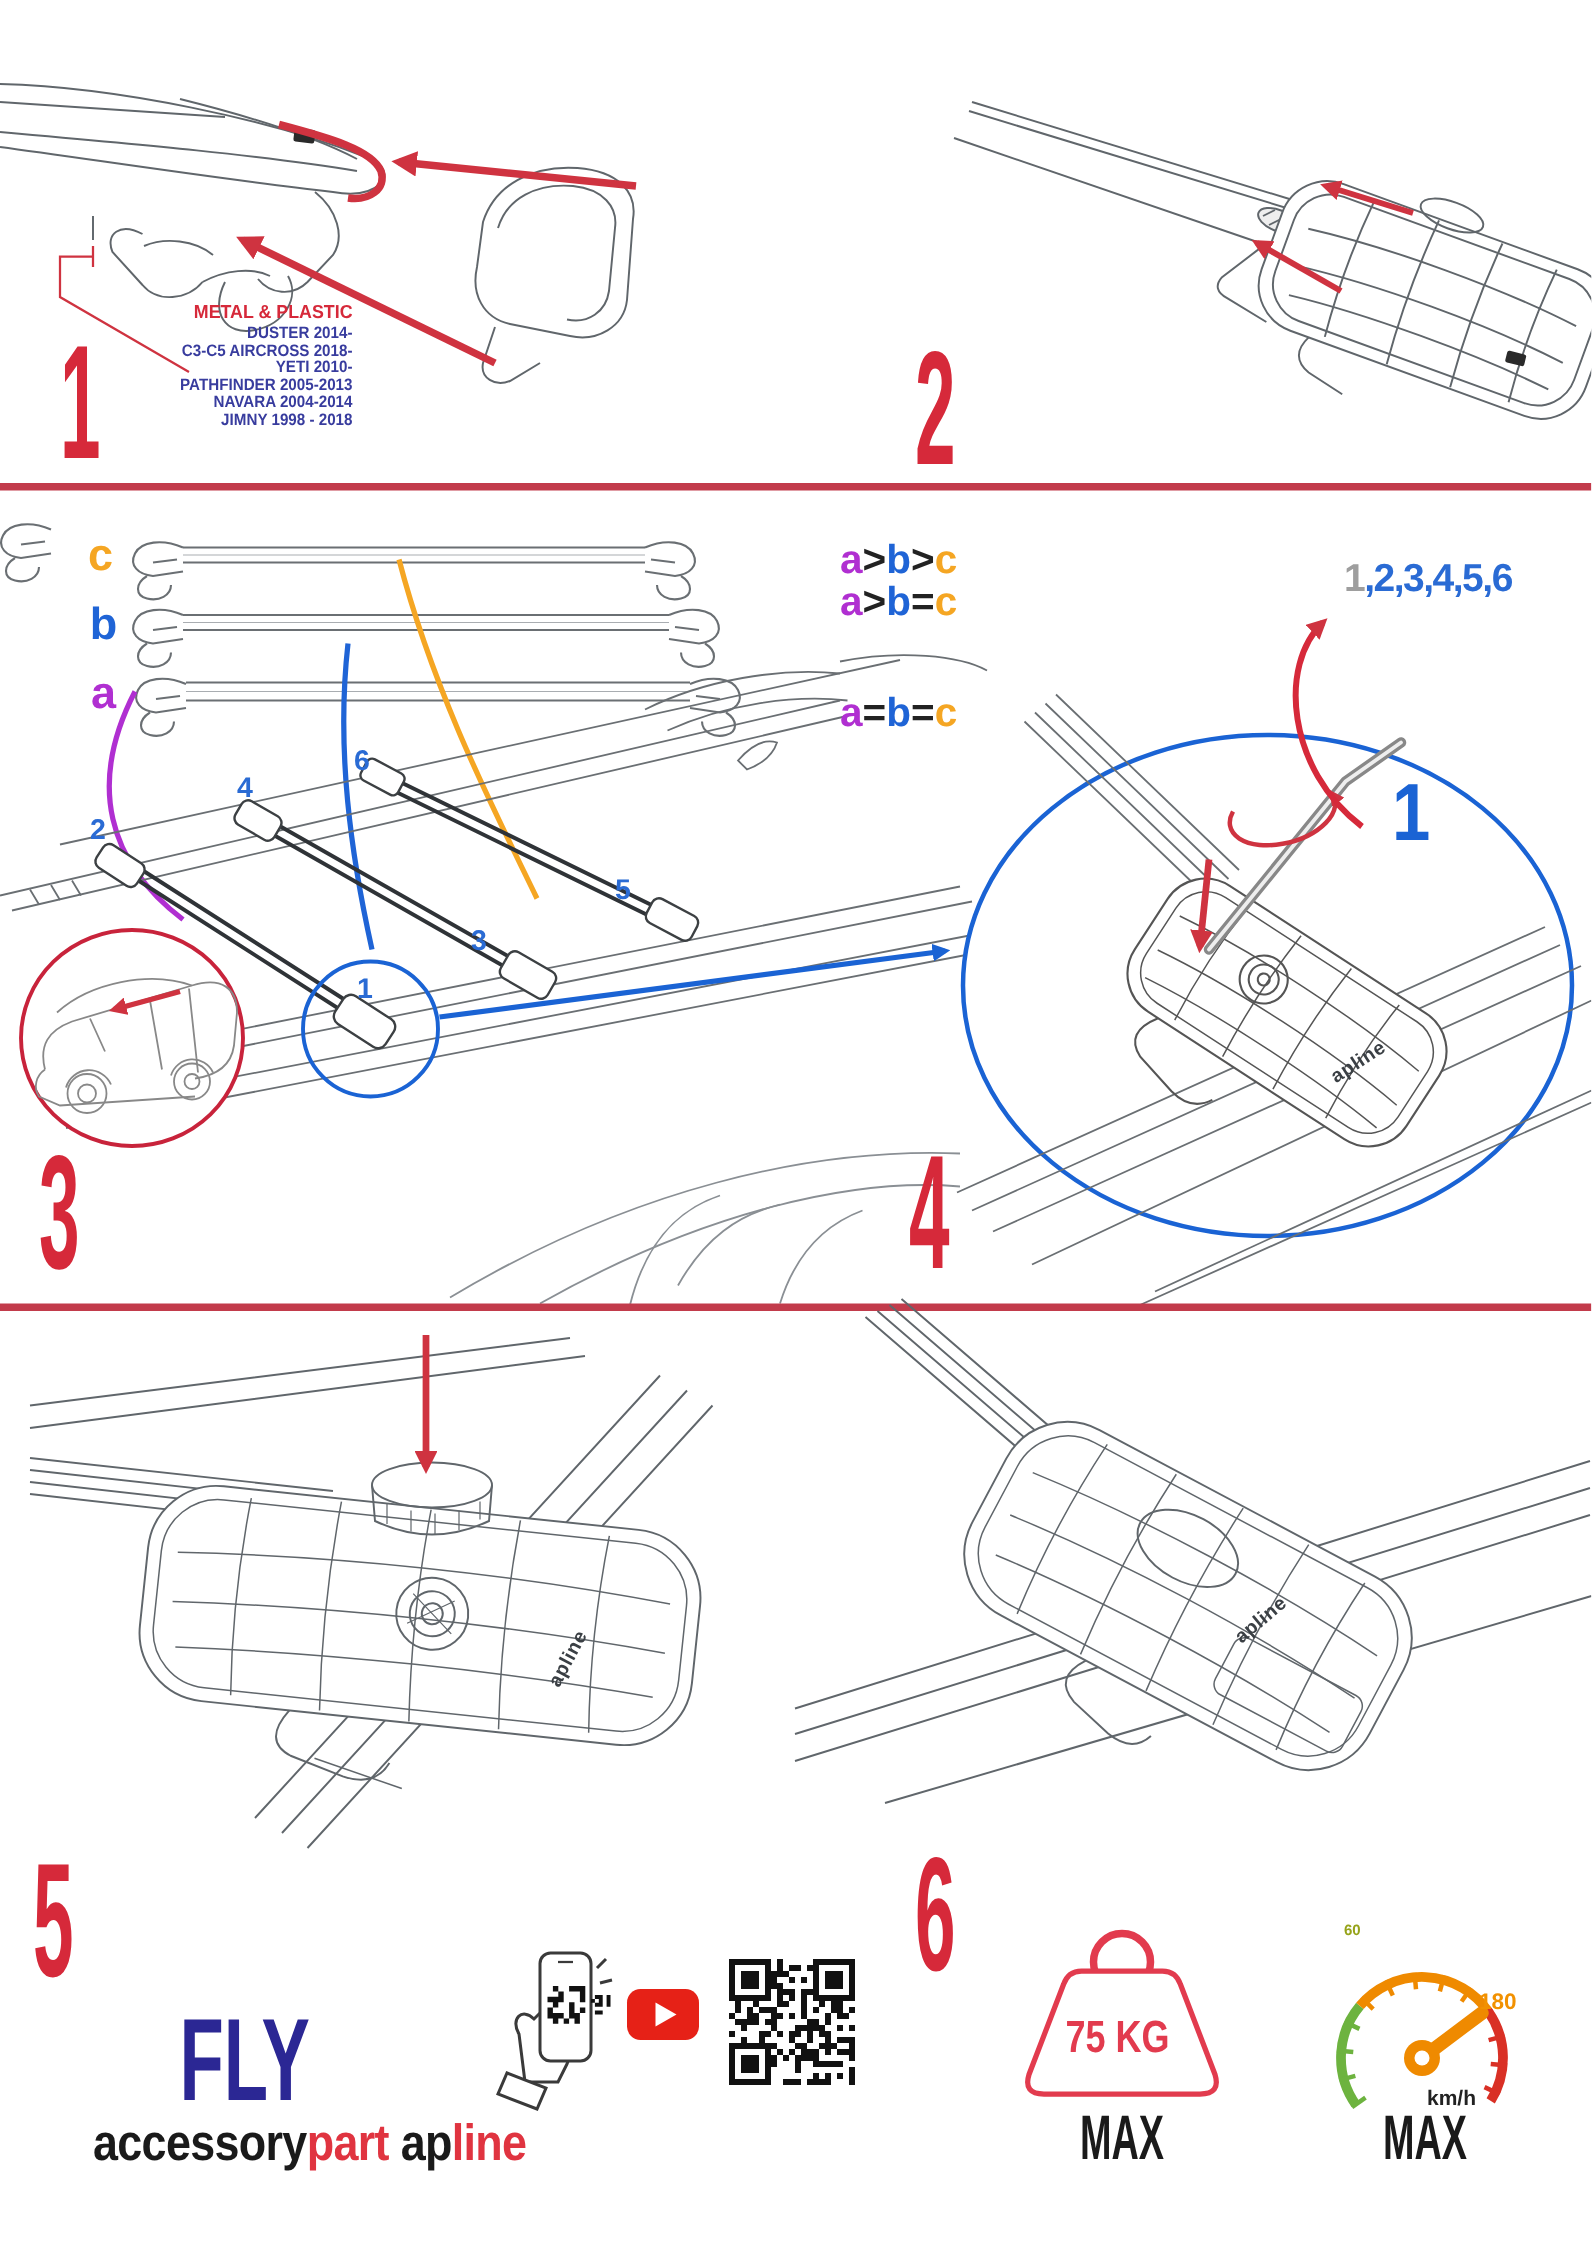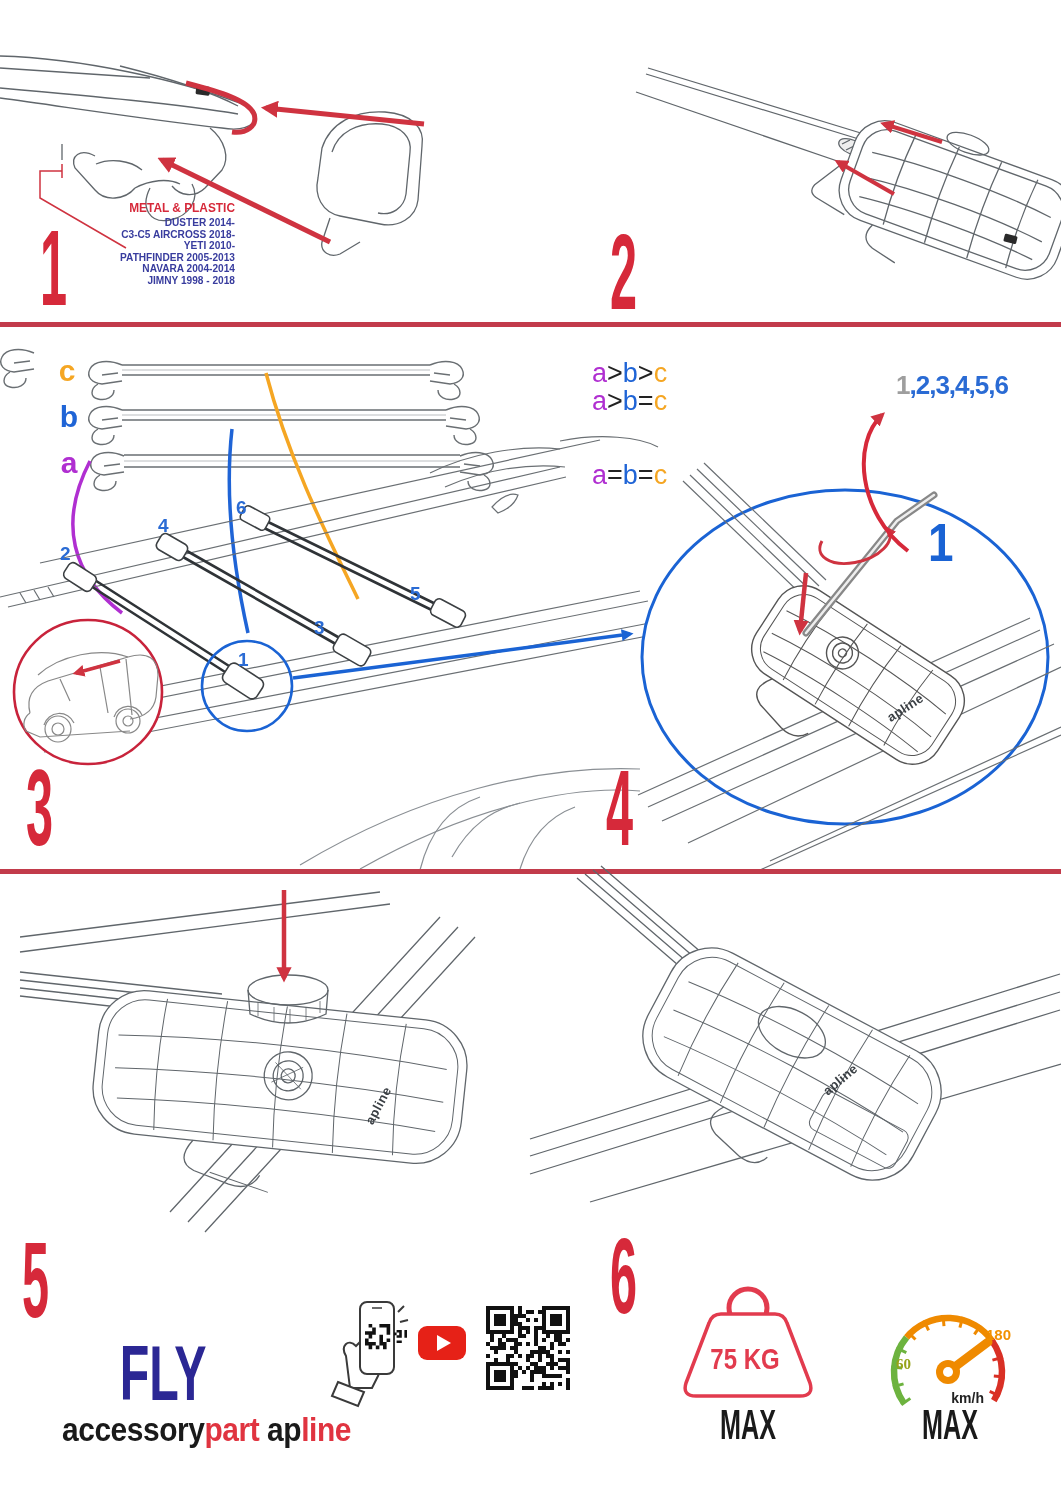--- a/index.html
+++ b/index.html
@@ -8,38 +8,38 @@
   svg{position:absolute;overflow:visible;}
   .hr{position:absolute;left:0;width:1061px;height:5px;background:#c23b4b;}
   .stepnum{position:absolute;font-size:108px;font-weight:700;line-height:0.82;color:#d6293a;
            transform:scaleX(0.45);transform-origin:left top;letter-spacing:-2px;}
   .mp-label{position:absolute;left:70px;top:201px;width:165px;text-align:right;
             font-size:12.5px;font-weight:700;color:#d6293a;transform:scaleX(0.95);transform-origin:right top;}
   .models{position:absolute;left:60px;top:217px;width:175px;text-align:right;
           font-size:11px;line-height:11.5px;font-weight:700;color:#383c9e;
           transform:scaleX(0.92);transform-origin:right top;}
   .barlbl{position:absolute;width:34px;text-align:center;font-size:30px;font-weight:700;line-height:1;}
-  .rule{position:absolute;left:560px;font-size:27px;font-weight:400;line-height:1;letter-spacing:0;margin-left:32px;}
+  .rule{position:absolute;left:560px;font-size:27px;font-weight:700;line-height:1;letter-spacing:0;}
   .ca{color:#b02fd1}.cb{color:#1f64d6}.cc{color:#f5a623}.cop{color:#222}
   .pos{position:absolute;font-size:19px;font-weight:700;color:#2a6bd4;line-height:1;}
   .seq{position:absolute;left:896px;top:372px;font-size:26px;font-weight:600;letter-spacing:-1px;line-height:1;}
   .seq .first{color:#9e9e9e}.seq .rest{color:#2a6bd4}
   .callout1{position:absolute;left:928px;top:515px;font-size:54px;font-weight:700;color:#1a63d4;
             line-height:1;transform:scaleX(0.85);transform-origin:left top;}
   .brandfoot{position:absolute;font-size:13px;font-weight:700;color:#3a3f44;letter-spacing:0.5px;}
   .fly{position:absolute;left:95px;top:1334px;width:130px;text-align:center;font-size:78px;font-weight:700;
        color:#2b2794;line-height:1;transform:scaleX(0.62);transform-origin:center top;}
   .brandline{position:absolute;left:62px;top:1410px;width:400px;font-size:34px;font-weight:700;
              letter-spacing:-0.5px;transform:scaleX(0.88);transform-origin:left top;white-space:nowrap;}
   .bl-black{color:#1a1a1a}.bl-red{color:#e03440}
   .kgval{position:absolute;left:682px;top:1342px;width:126px;text-align:center;font-size:30px;font-weight:700;
          color:#e23b4e;transform:scaleX(0.8);transform-origin:center top;}
   .maxlbl{position:absolute;width:120px;text-align:center;font-size:42px;font-weight:700;color:#1a1a1a;
           line-height:1;transform:scaleX(0.6);transform-origin:center top;}
-  .sp60{position:absolute;left:896px;top:1356px;font-size:15px;font-weight:700;color:#96a319;font-family:Liberation Serif, serif;}
+  .sp60{position:absolute;left:896px;top:1282px;font-size:10px;font-weight:700;color:#96a319;}
   .sp120{position:absolute;left:986px;top:1326px;font-size:15px;font-weight:700;color:#f29100;}
   .kmh{position:absolute;left:914px;top:1390px;width:70px;text-align:right;font-size:14px;font-weight:600;color:#222;}
 </style>
 </head>
 <body>
 
 <div id="page">
 
   <svg style="left:0;top:28px" width="440" height="262" viewBox="0 0 440 262">
     <defs>

